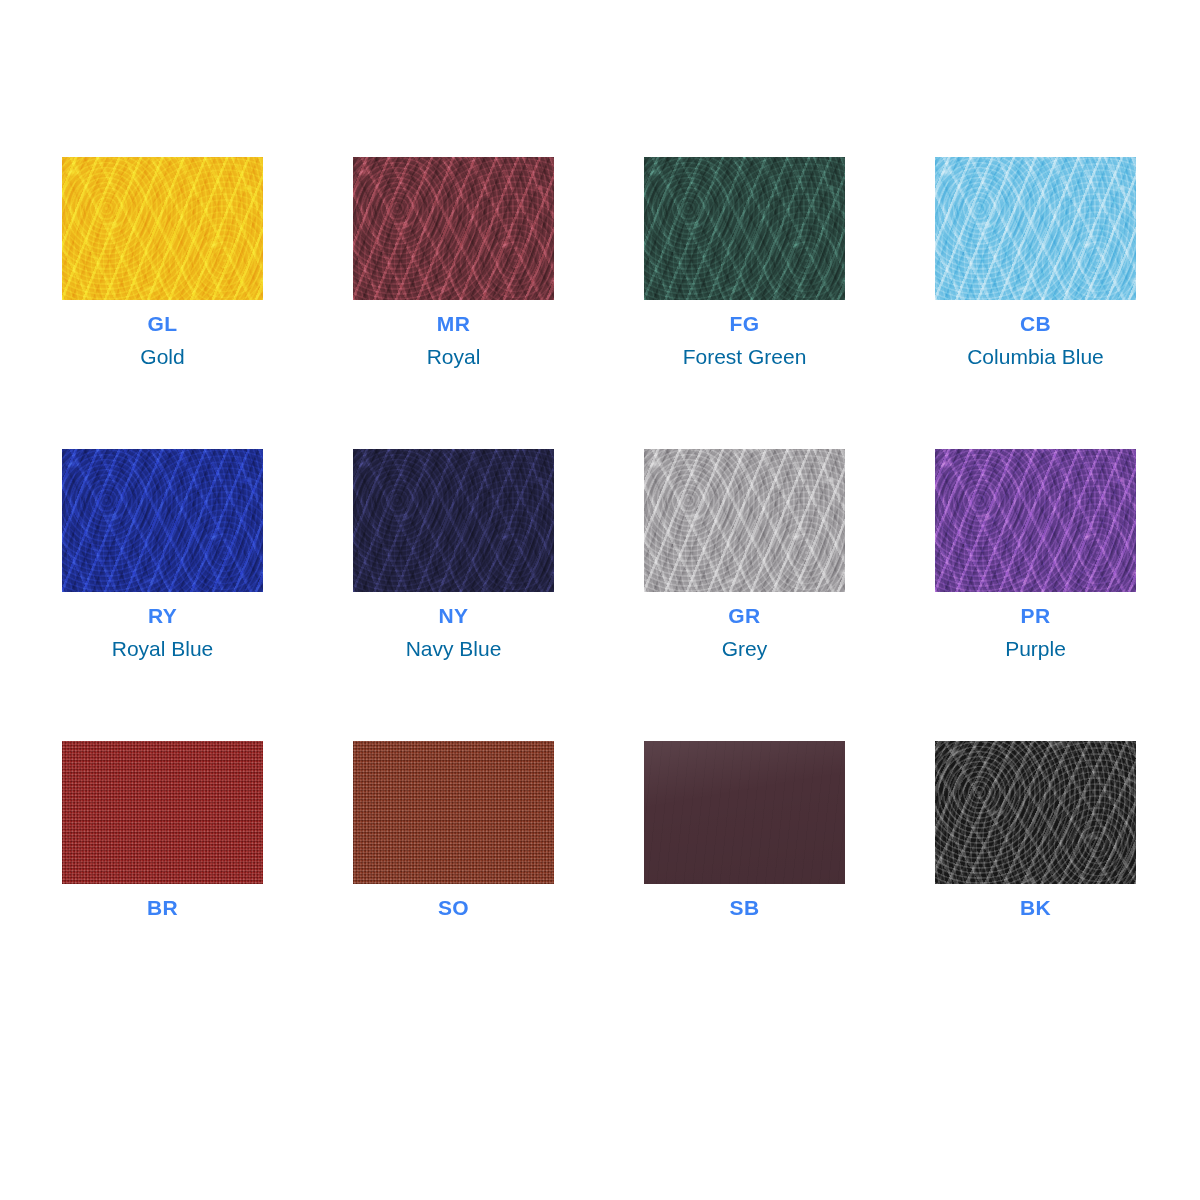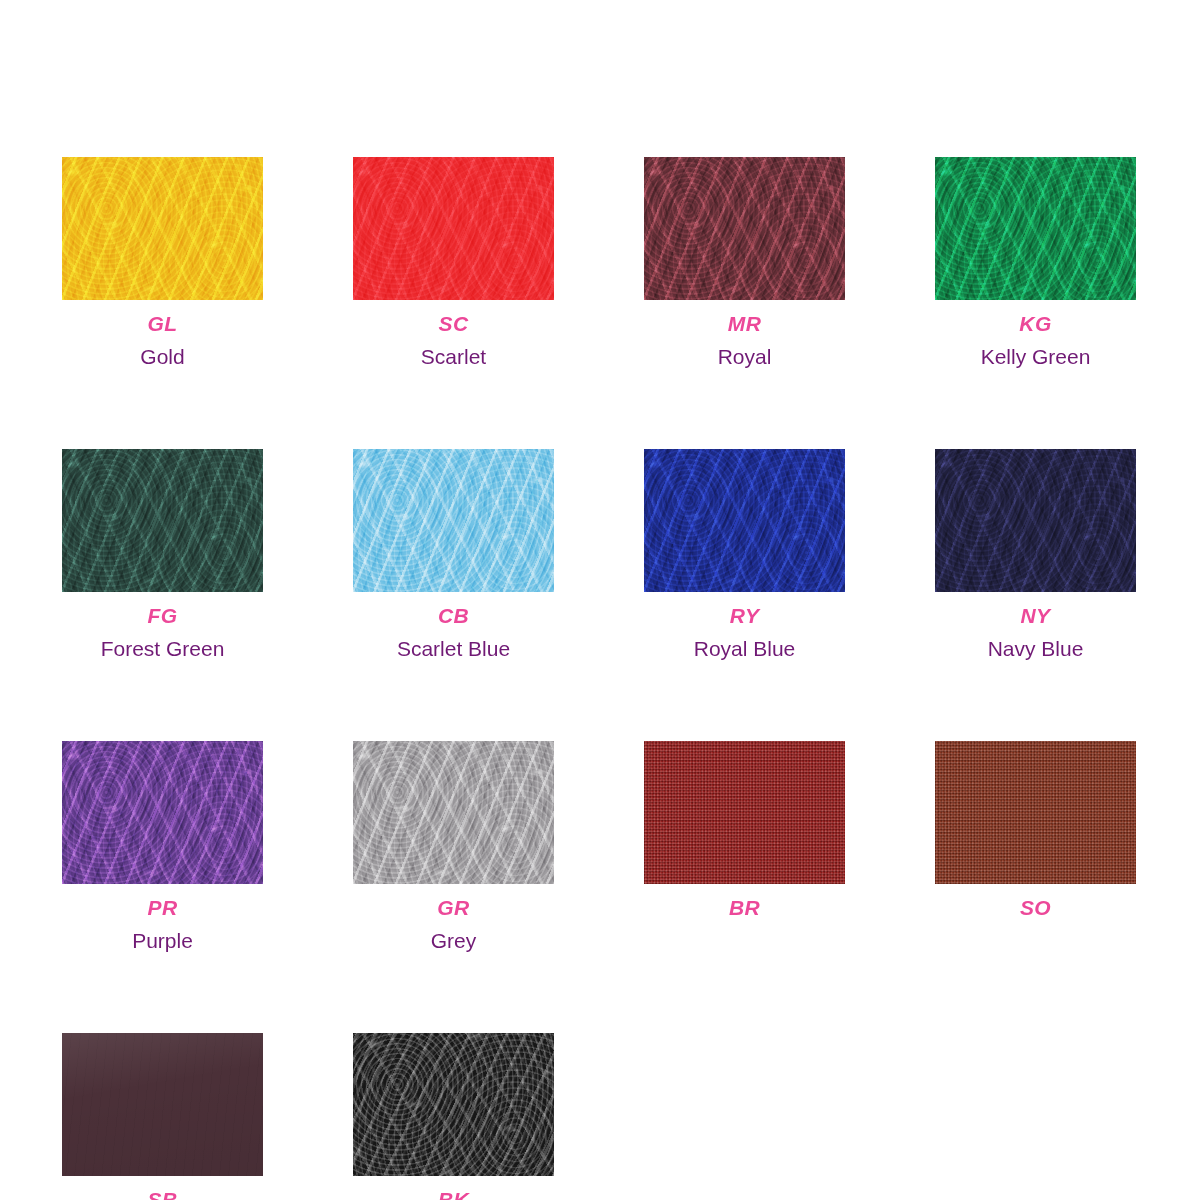--- a/index.html
+++ b/index.html
@@ -165,98 +165,77 @@
       linear-gradient(170deg, rgba(255,255,255,0.09) 0%, rgba(0,0,0,0.00) 38%, rgba(0,0,0,0.05) 100%),
       repeating-linear-gradient(96deg,
         rgba(0,0,0,0.035) 0px, rgba(0,0,0,0.035) 1px,
         rgba(255,255,255,0.00) 1px, rgba(255,255,255,0.00) 9px);
   }
 
   .code {
     margin-top: 13px;
     font-size: 21px;
     font-weight: bold;
-    color: #ec4899;
+    color: #3b82f6;
     letter-spacing: 0.4px;
     line-height: 1;
-    font-style: italic;
   }
 
   .name {
     margin-top: 12px;
     font-size: 21px;
     font-weight: normal;
-    color: #701a75;
+    color: #0369a1;
     line-height: 1;
   }
 </style>
 </head>
 <body>
 
 <div class="chart">
   <div class="grid">
       <div class="cell">
         <div class="swatch tex-crackle">
           <div class="fill" style="background-color: rgb(240, 190, 30);"></div>
           <div class="t1"></div>
           <div class="t2"></div>
           <div class="t3"></div>
         </div>
         <div class="code">GL</div>
         <div class="name">Gold</div>
       </div>
       <div class="cell">
         <div class="swatch tex-crackle">
-          <div class="fill" style="background-color: rgb(238, 45, 50);"></div>
-          <div class="t1"></div>
-          <div class="t2"></div>
-          <div class="t3"></div>
-        </div>
-        <div class="code">SC</div>
-        <div class="name">Scarlet</div>
-      </div>
-      <div class="cell">
-        <div class="swatch tex-crackle">
           <div class="fill" style="background-color: rgb(110, 51, 60);"></div>
           <div class="t1"></div>
           <div class="t2"></div>
           <div class="t3"></div>
         </div>
         <div class="code">MR</div>
         <div class="name">Royal</div>
       </div>
       <div class="cell">
         <div class="swatch tex-crackle">
-          <div class="fill" style="background-color: rgb(19, 135, 75);"></div>
-          <div class="t1"></div>
-          <div class="t2"></div>
-          <div class="t3"></div>
-        </div>
-        <div class="code">KG</div>
-        <div class="name">Kelly Green</div>
-      </div>
-      <div class="cell">
-        <div class="swatch tex-crackle">
           <div class="fill" style="background-color: rgb(44, 74, 66);"></div>
           <div class="t1"></div>
           <div class="t2"></div>
           <div class="t3"></div>
         </div>
         <div class="code">FG</div>
         <div class="name">Forest Green</div>
       </div>
       <div class="cell">
         <div class="swatch tex-crackle">
           <div class="fill" style="background-color: rgb(126, 200, 232);"></div>
           <div class="t1"></div>
           <div class="t2"></div>
           <div class="t3"></div>
         </div>
         <div class="code">CB</div>
-        <div class="name">Scarlet Blue</div>
+        <div class="name">Columbia Blue</div>
       </div>
       <div class="cell">
         <div class="swatch tex-crackle">
           <div class="fill" style="background-color: rgb(31, 47, 146);"></div>
           <div class="t1"></div>
           <div class="t2"></div>
           <div class="t3"></div>
         </div>
         <div class="code">RY</div>
         <div class="name">Royal Blue</div>
@@ -266,39 +245,39 @@
           <div class="fill" style="background-color: rgb(35, 35, 68);"></div>
           <div class="t1"></div>
           <div class="t2"></div>
           <div class="t3"></div>
         </div>
         <div class="code">NY</div>
         <div class="name">Navy Blue</div>
       </div>
       <div class="cell">
         <div class="swatch tex-crackle">
+          <div class="fill" style="background-color: rgb(165, 163, 166);"></div>
+          <div class="t1"></div>
+          <div class="t2"></div>
+          <div class="t3"></div>
+        </div>
+        <div class="code">GR</div>
+        <div class="name">Grey</div>
+      </div>
+      <div class="cell">
+        <div class="swatch tex-crackle">
           <div class="fill" style="background-color: rgb(107, 66, 150);"></div>
           <div class="t1"></div>
           <div class="t2"></div>
           <div class="t3"></div>
         </div>
         <div class="code">PR</div>
         <div class="name">Purple</div>
       </div>
       <div class="cell">
-        <div class="swatch tex-crackle">
-          <div class="fill" style="background-color: rgb(165, 163, 166);"></div>
-          <div class="t1"></div>
-          <div class="t2"></div>
-          <div class="t3"></div>
-        </div>
-        <div class="code">GR</div>
-        <div class="name">Grey</div>
-      </div>
-      <div class="cell">
         <div class="swatch tex-weave">
           <div class="fill" style="background-color: rgb(155, 31, 30);"></div>
           <div class="t1"></div>
           <div class="t2"></div>
         </div>
         <div class="code">BR</div>
       </div>
       <div class="cell">
         <div class="swatch tex-weave">
           <div class="fill" style="background-color: rgb(138, 53, 32);"></div>

